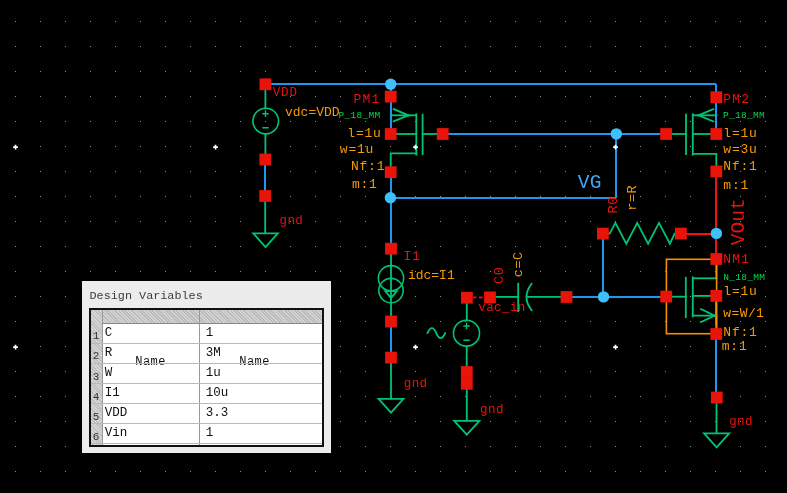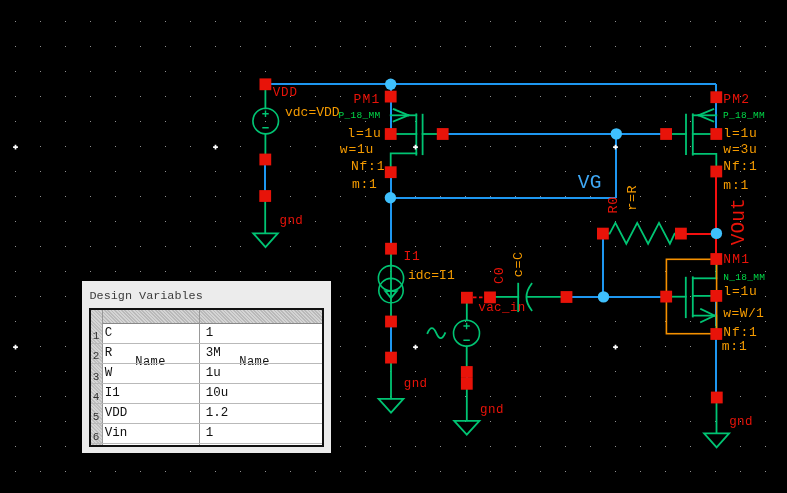--- a/index.html
+++ b/index.html
@@ -200,21 +200,21 @@
         <div class="vc">1u</div>
       </div>
 <div class="rw" style="top:74.1px">
 <div class="rn">4</div>
         <div class="nc">I1</div>
         <div class="vc">10u</div>
       </div>
 <div class="rw" style="top:94.2px">
 <div class="rn">5</div>
         <div class="nc">VDD</div>
-        <div class="vc">1.2</div>
+        <div class="vc">3.3</div>
       </div>
 <div class="rw" style="top:114.3px">
 <div class="rn">6</div>
         <div class="nc">Vin</div>
         <div class="vc">1</div>
       </div>
   </div>
 </div>
 
 </body></html>

